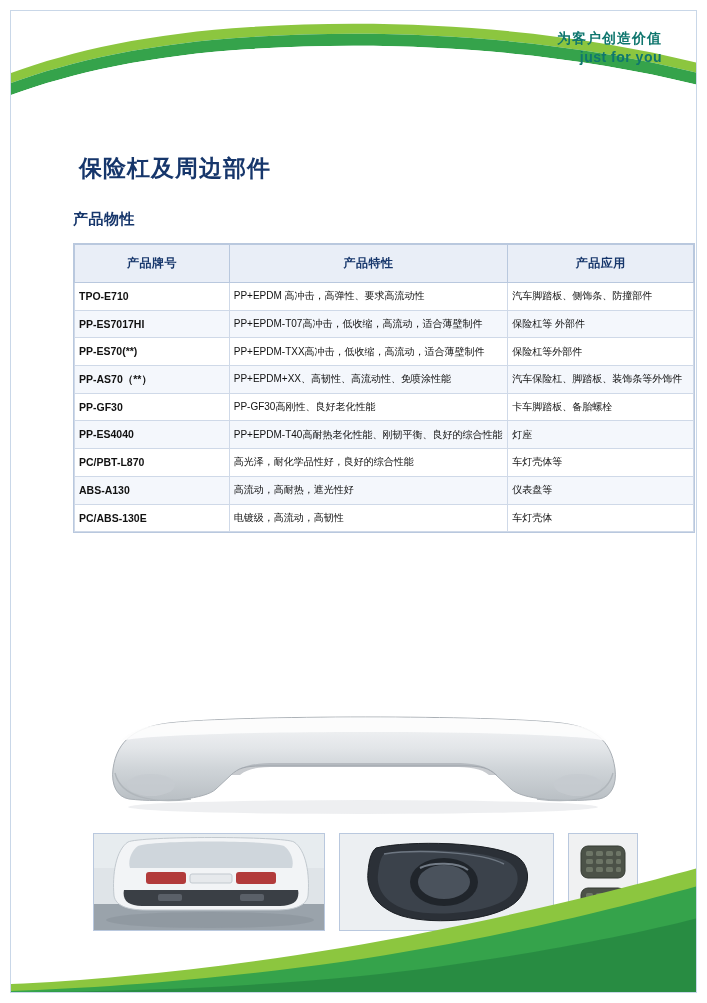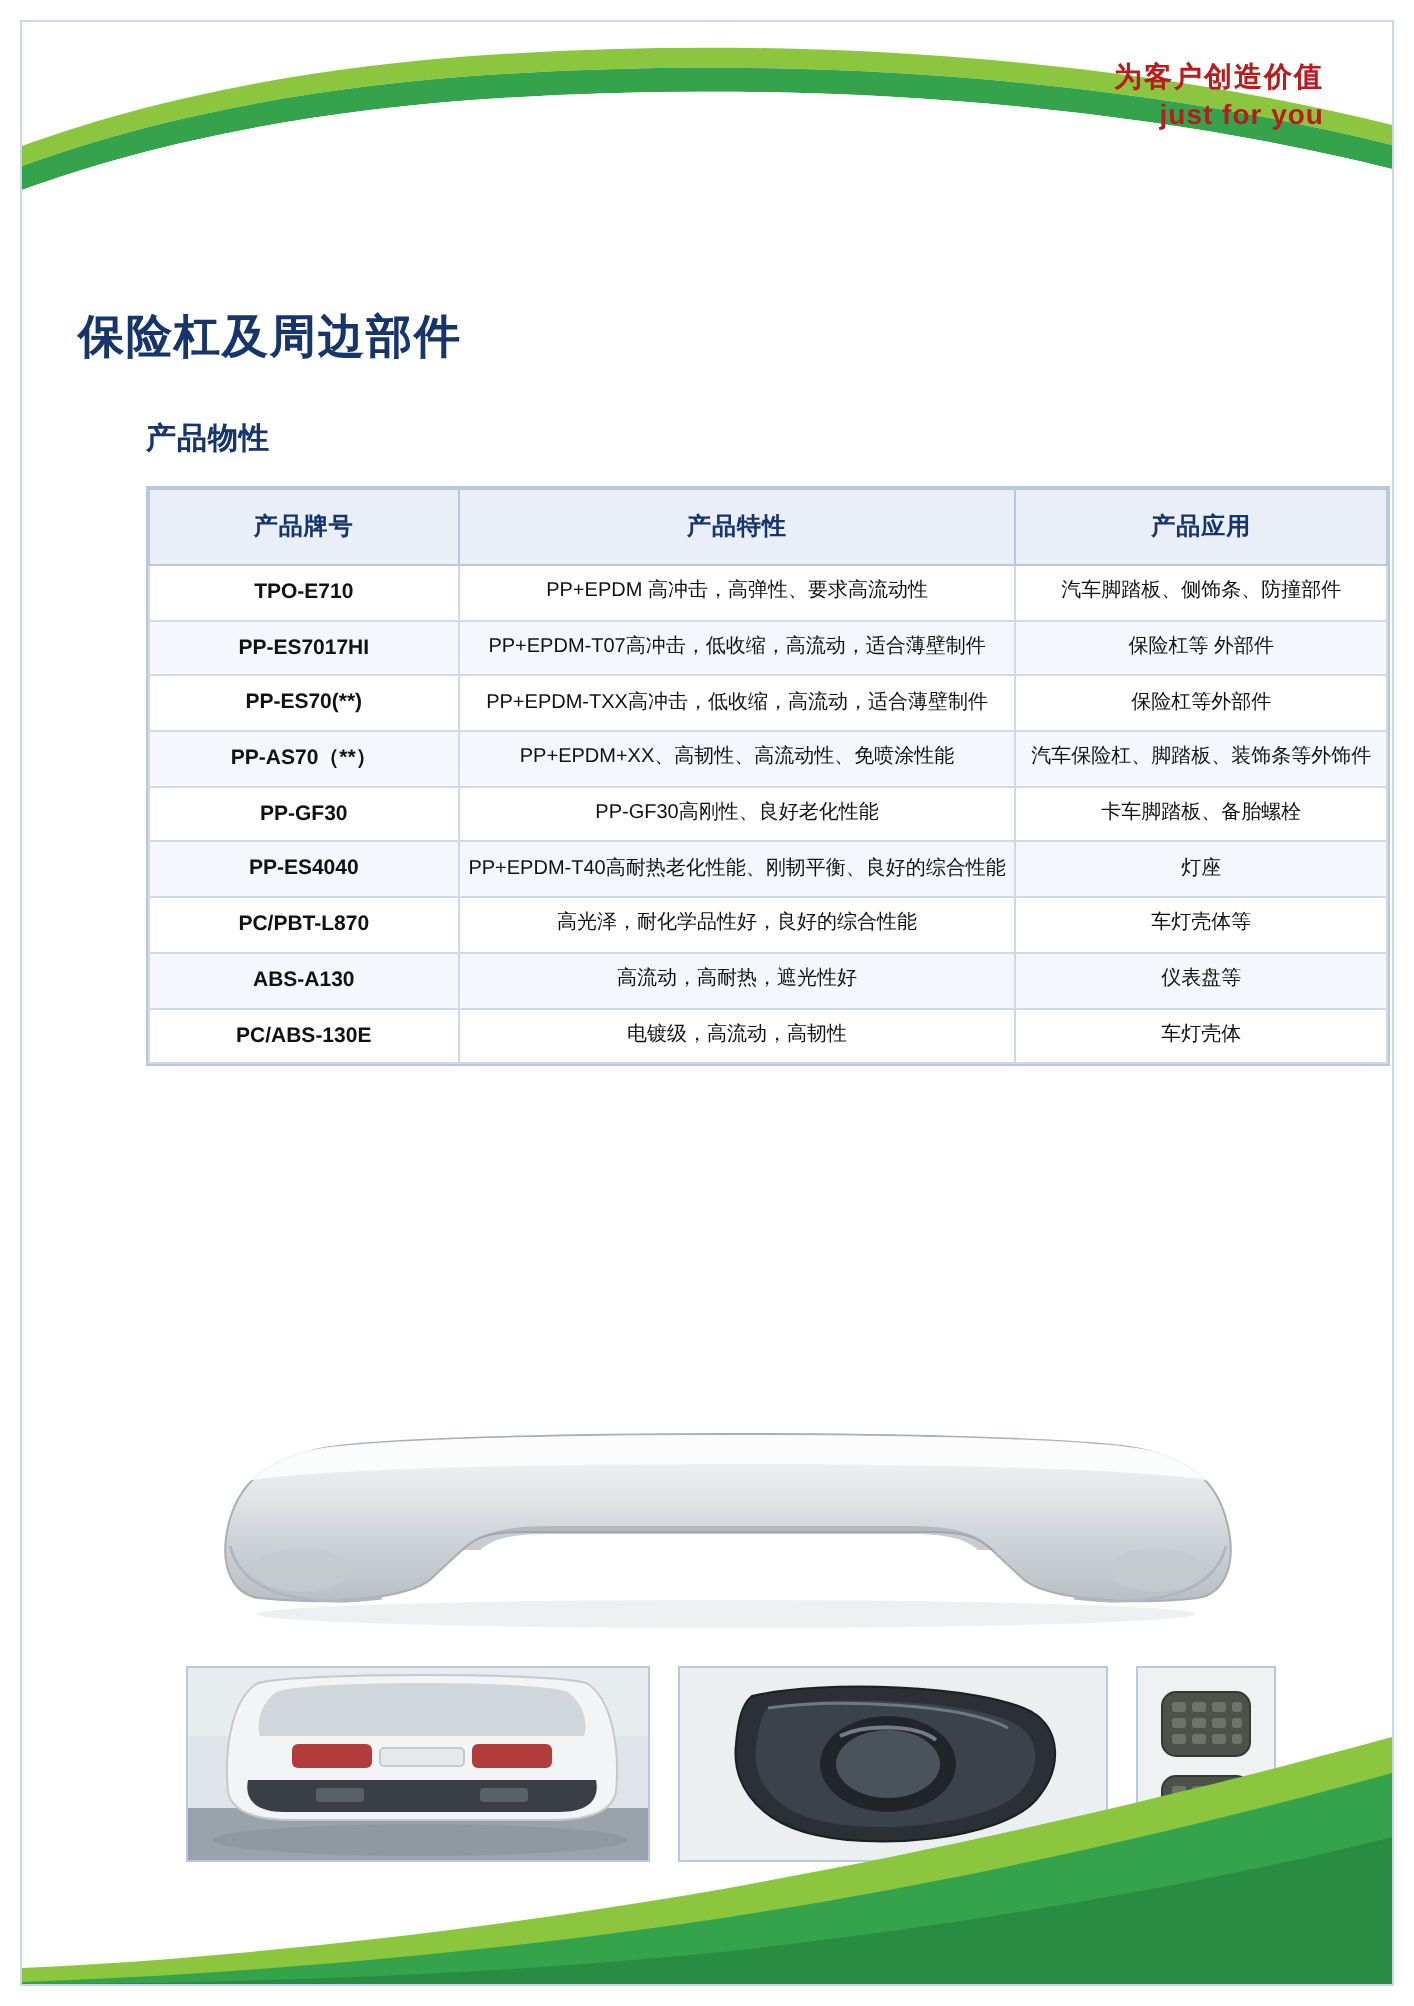--- a/index.html
+++ b/index.html
@@ -29,21 +29,21 @@
     left: 0; top: 0;
     width: 687px; height: 86px;
     overflow: hidden;
   }
   .top-band svg { display: block; }
 
   .tagline {
     position: absolute;
     right: 36px; top: 18px;
     text-align: right;
-    color: #b91c1c;
+    color: #0f766e;
     line-height: 1.35;
   }
   .tagline .cn {
     font-size: 14px;
     font-weight: bold;
     letter-spacing: 1px;
   }
   .tagline .en {
     font-size: 14px;
     font-weight: bold;
@@ -59,21 +59,21 @@
   }
 
   
   .content {
     position: absolute;
     left: 0; top: 86px;
     width: 687px;
   }
 
   h1.page-title {
-    margin: 56px 0 0 28px;
+    margin: 56px 0 0 68px;
     font-size: 23px;
     color: #16366b;
     font-weight: bold;
     letter-spacing: 1px;
   }
 
   .section {
     margin: 26px 0 0 62px;
     width: 570px;
   }
@@ -114,21 +114,20 @@
     font-size: 12px;
     font-weight: bold;
     padding: 10px 4px;
     border: 1px solid #b9c8de;
     text-align: center;
     letter-spacing: 0.5px;
   }
   table.props tbody td {
     border: 1px solid #cfd9e8;
     padding: 6px 4px;
-    text-align: center;
     vertical-align: middle;
     line-height: 1.4;
   }
   table.props tbody tr:nth-child(odd) td { background: #ffffff; }
   table.props tbody tr:nth-child(even) td { background: #f4f7fc; }
   table.props tbody td.c0 { font-weight: bold; font-size: 10.5px; width: 25%; }
   table.props tbody td.c1 { width: 45%; }
   table.props tbody td.c2 { width: 30%; }
 
   

